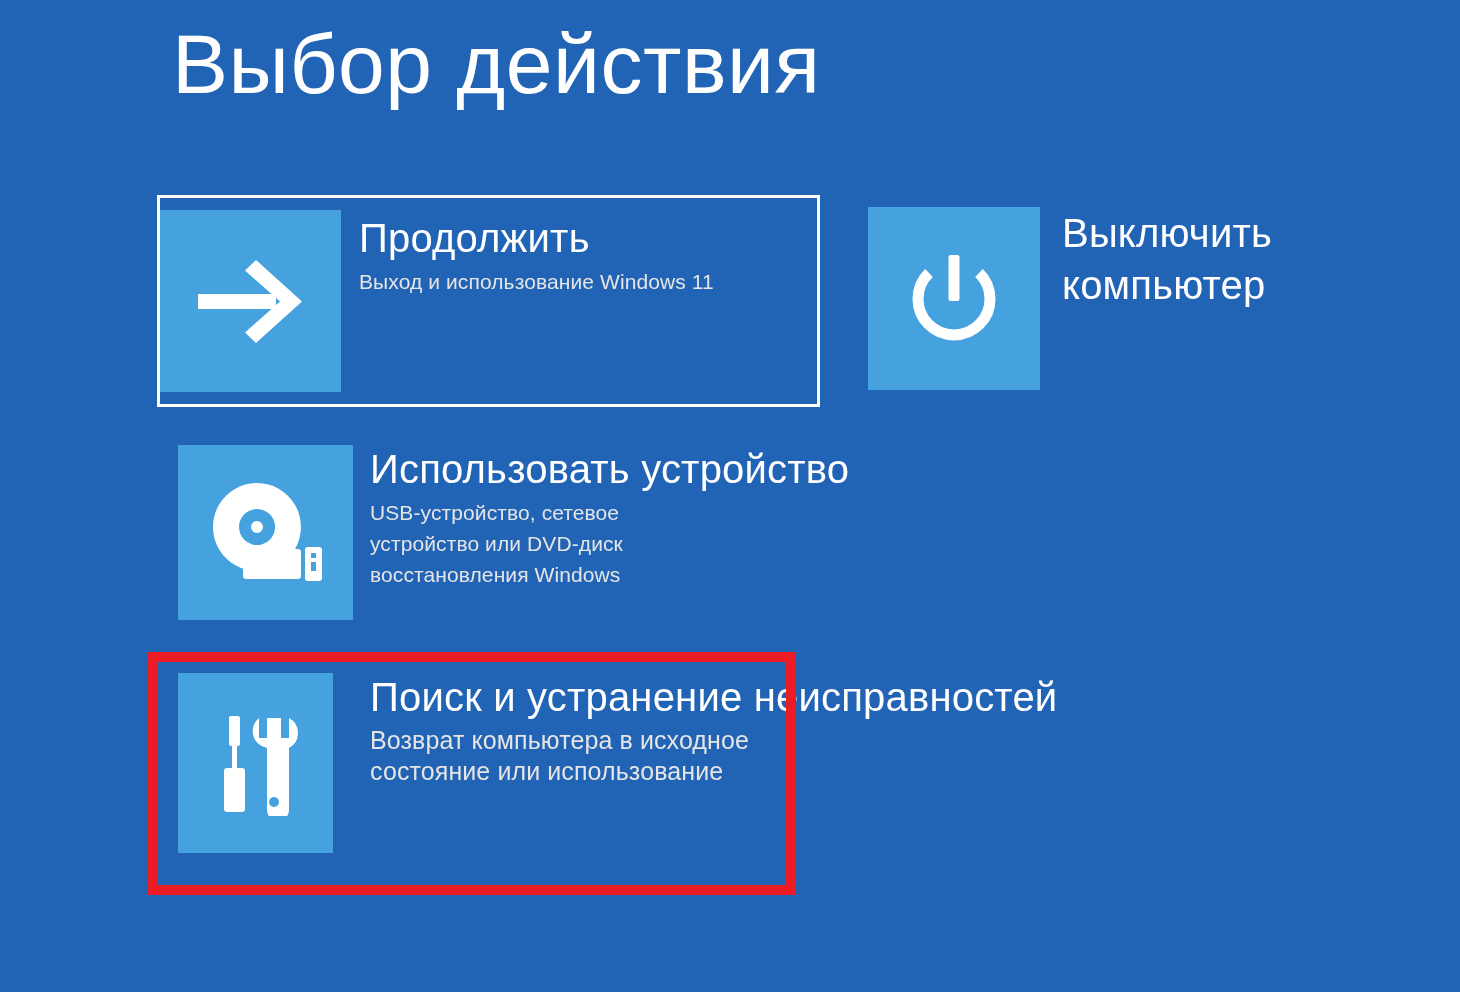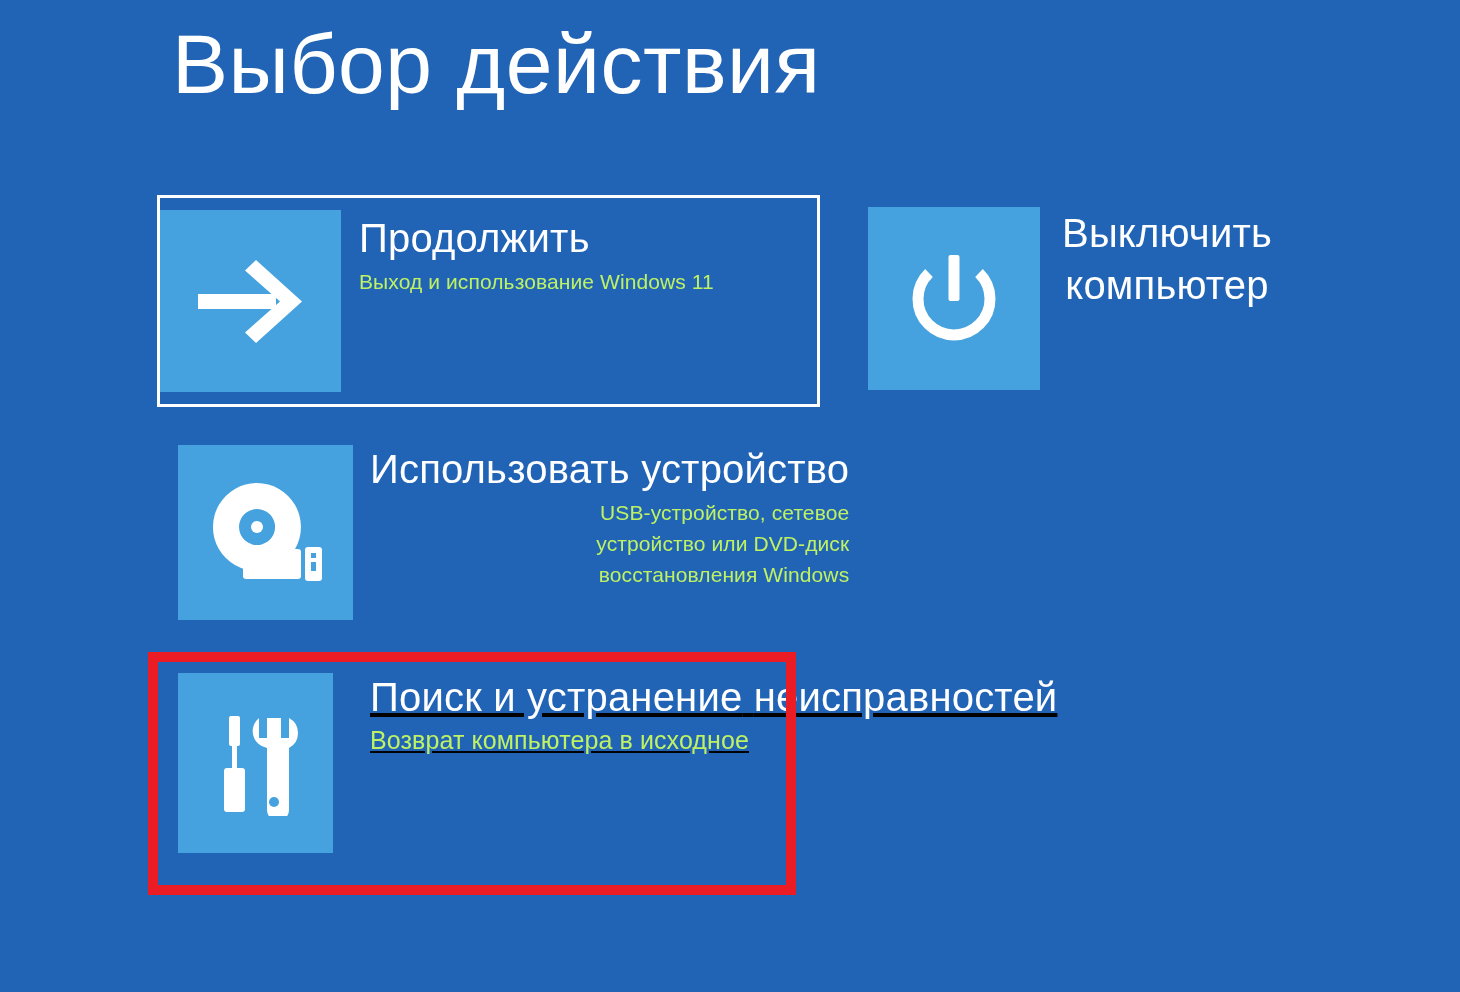--- a/index.html
+++ b/index.html
@@ -58,21 +58,21 @@
     justify-content: flex-start;
   }
 
   .option-title {
     color: #ffffff;
     font-weight: 300;
     letter-spacing: 0.2px;
   }
 
   .option-sub {
-    color: #bef264;
+    color: #e5e5e5;
     font-weight: 400;
     letter-spacing: 0.1px;
   }
 
   .option-sub .sub-line {
     display: block;
   }
 
   
   #opt-continue {
@@ -105,21 +105,20 @@
     height: 212px;
     border: 3px solid #ffffff;
     box-sizing: border-box;
     pointer-events: none;
   }
 
   
   #opt-device {
     left: 178px;
     top: 445px;
-    text-align: right;
   }
   #opt-device .option-tile {
     width: 175px;
     height: 175px;
   }
   #opt-device .option-text {
     margin-left: 17px;
     padding-top: 0px;
   }
   #opt-device .option-title {
@@ -137,21 +136,20 @@
     left: 178px;
     top: 673px;
   }
   #opt-trouble .option-tile {
     width: 155px;
     height: 180px;
   }
   #opt-trouble .option-text {
     margin-left: 37px;
     padding-top: 0px;
-    text-decoration: underline;
   }
   #opt-trouble .option-title {
     font-size: 40px;
     line-height: 48px;
   }
   #opt-trouble .option-sub {
     font-size: 25px;
     line-height: 31px;
     margin-top: 4px;
   }
@@ -179,21 +177,20 @@
   #opt-power .option-text {
     margin-left: 22px;
     padding-top: 0px;
   }
   #opt-power .option-title {
     font-size: 40px;
     line-height: 52px;
   }
   #opt-power .option-title .title-line {
     display: block;
-    text-align: center;
   }
 
   
   .icon-svg {
     display: block;
   }
 </style>
 </head>
 <body>
 
@@ -257,20 +254,21 @@
         </g>
       </svg>
     </div>
     <div class="option-text">
       <div class="option-title">
         <span class="title-line">Поиск и устранение</span>
         <span class="title-line">неисправностей</span>
       </div>
       <div class="option-sub">
         <span class="sub-line">Возврат компьютера в исходное</span>
+        <span class="sub-line">состояние или использование</span>
       </div>
     </div>
   </div>
   <div class="highlight-box"></div>
 
   <div class="option" id="opt-power">
     <div class="option-tile">
       <svg class="icon-svg" width="104" height="104" viewBox="0 0 104 104">
         <g fill="none" stroke="#ffffff" stroke-width="11" stroke-linecap="butt">
           <path d="M27 26 a36 36 0 1 0 50 0"></path>

